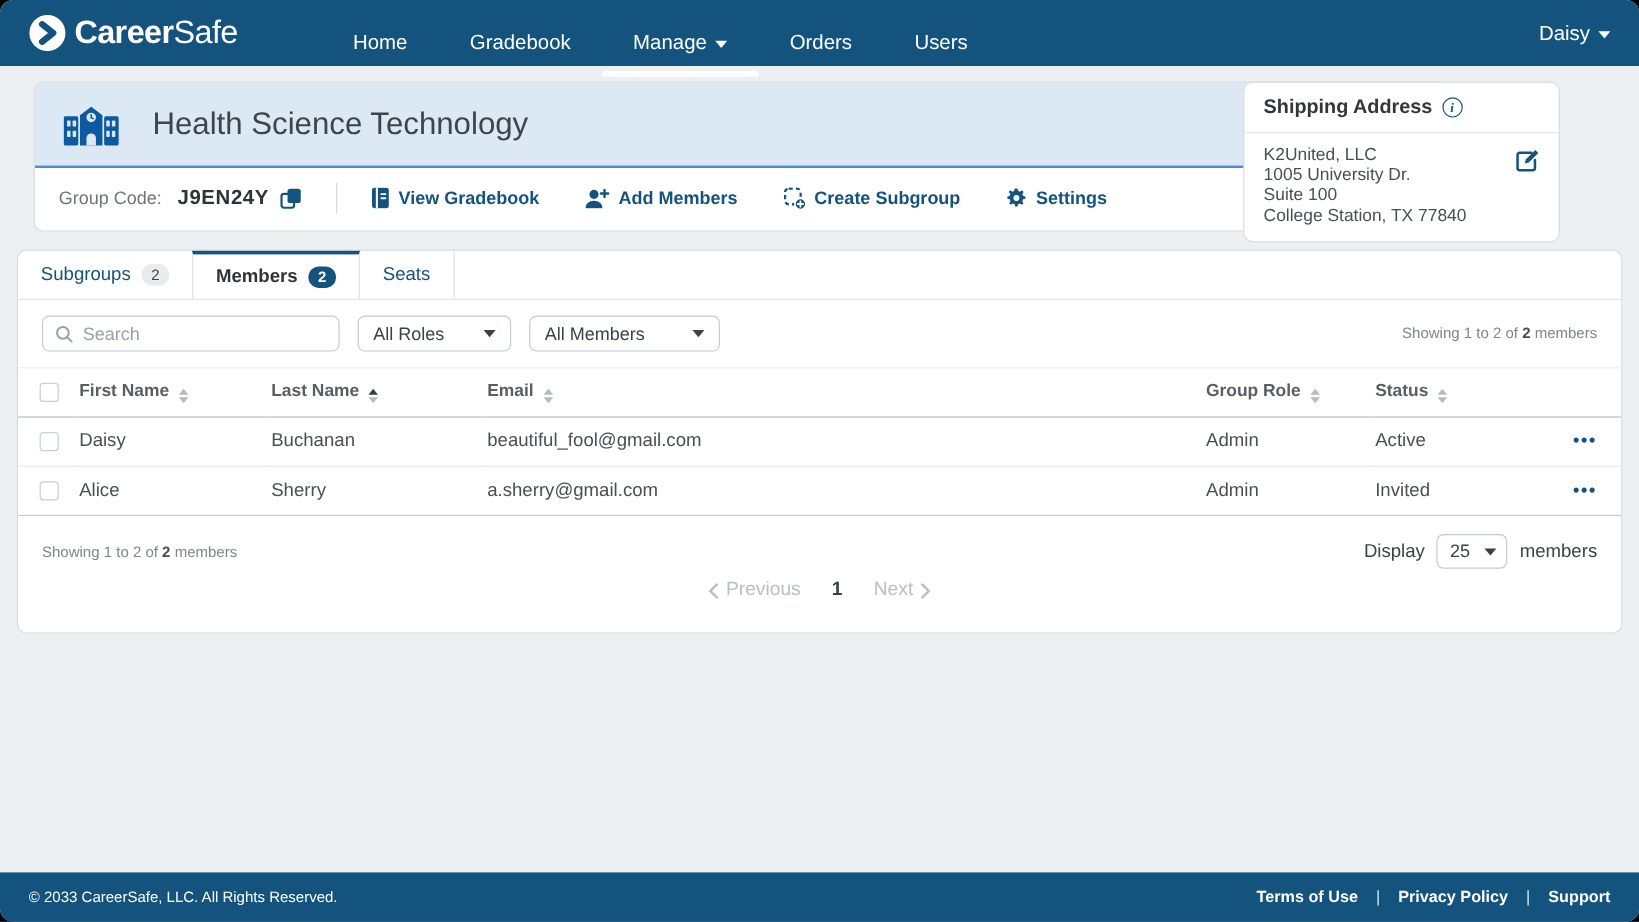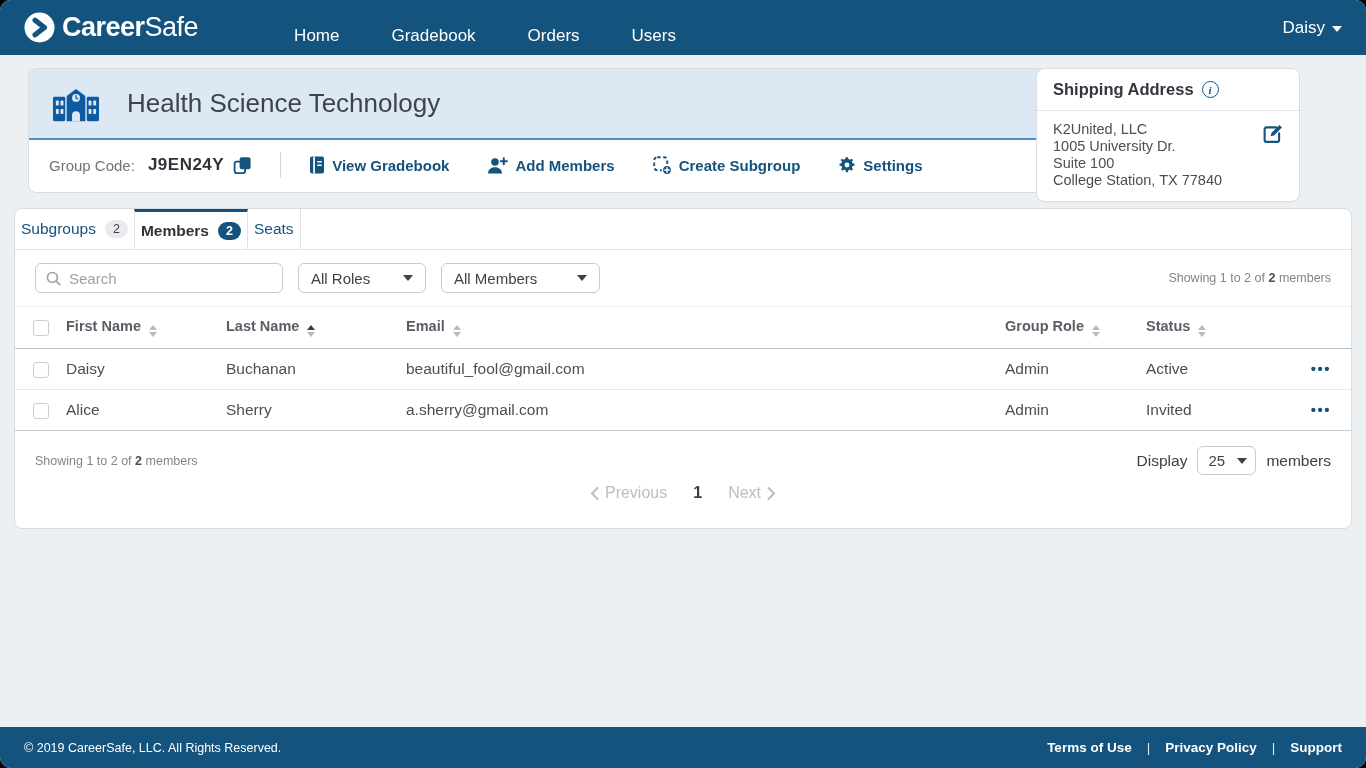--- a/index.html
+++ b/index.html
@@ -36,21 +36,21 @@
   .shipping-card { position:absolute; left:1036px; top:13px; width:264px; min-height:125px; }
   .ship-head { padding:11px 16px; border-bottom:1px solid #e2e5e8; display:flex; align-items:center; gap:8px; }
   .ship-title { font-size:16.5px; font-weight:700; color:#32373d; }
   .info-icon { width:17px; height:17px; border:1.6px solid #14537D; border-radius:50%; color:#14537D; font-size:11px; font-weight:700; font-style:italic; font-family:"Liberation Serif", serif; display:inline-flex; align-items:center; justify-content:center; cursor:pointer; }
   .ship-body { padding:10px 16px 12px; position:relative; }
   .ship-line { font-size:14.5px; color:#4a4f55; line-height:17px; }
   .edit-btn { position:absolute; right:16px; top:13px; cursor:pointer; }
 
   .main-card { position:absolute; left:14px; top:153px; width:1338px; }
   .tabstrip { display:flex; border-bottom:1px solid #dfe3e6; }
-  .tab { display:flex; align-items:center; gap:9px; padding:0 6px; height:40px; font-size:15.5px; color:#14537D; cursor:pointer;justify-content:flex-end; }
+  .tab { display:flex; align-items:center; gap:9px; padding:0 19px; height:40px; font-size:15.5px; color:#14537D; cursor:pointer;justify-content:flex-end; }
   .tab.active { color:#2f343a; font-weight:700; border-left:1px solid #dfe3e6; border-right:1px solid #dfe3e6; border-top:3px solid #14537D; }
   .tab.last { border-right:1px solid #dfe3e6; }
   .badge { font-size:12.5px; border-radius:11px; padding:2px 8px; background:#e8eaed; color:#3c4248; font-weight:400; }
   .badge.dark { background:#14537D; color:#fff; font-weight:700; }
 
   .filter-row { display:flex; align-items:center; padding:13px 20px; gap:15px; }
   .searchbox { width:248px; height:30px; border:1px solid #c6cbd0; border-radius:6px; background:#fff; display:flex; align-items:center; padding:0 10px; gap:8px; }
   .searchbox input { border:none; outline:none; flex:1; font-size:15px; color:#3c4247; font-family:"Liberation Sans", sans-serif; background:transparent; }
   .searchbox input::placeholder { color:#9ba1a7; }
   .selectbox { height:30px; border:1px solid #c6cbd0; border-radius:6px; background:#fff; display:flex; align-items:center; justify-content:space-between; padding:0 12px; font-size:15px; color:#3c4247; gap:12px; cursor:pointer; }
@@ -101,20 +101,24 @@
         <path d="M11.5 8.5 L21 16 L11.5 23.5" stroke="#14537D" stroke-width="5.5" fill="none" stroke-linecap="round" stroke-linejoin="round"></path>
       </svg>
       <div class="brand-text"><b>Career</b><span class="lt">Safe</span></div>
     </div>
     <div class="nav-links">
       <div class="nav-item">
           <span>Home</span>
         </div>
       <div class="nav-item">
           <span>Gradebook</span>
+        </div>
+      <div class="nav-item active">
+          <span>Manage</span>
+          <span class="caret-w"></span>
         </div>
       <div class="nav-item">
           <span>Orders</span>
         </div>
       <div class="nav-item">
           <span>Users</span>
         </div>
     </div>
     <div class="nav-user">
       <span>Daisy</span>
@@ -335,21 +339,21 @@
                 <path d="M1.5 1 L7 6.5 L1.5 12" stroke="#b9bec3" stroke-width="2" fill="none" stroke-linecap="round"></path>
               </svg>
           </span>
         </div>
       </div>
     </div>
 
   </div>
 
   <div class="footer">
-    <span class="foot-copy">© 2019 CareerSafe, LLC. All Rights Reserved.</span>
+    <span class="foot-copy">© 2033 CareerSafe, LLC. All Rights Reserved.</span>
     <div class="foot-links">
       <span class="foot-link">Terms of Use</span>
       <span class="foot-sep">|</span>
       <span class="foot-link">Privacy Policy</span>
       <span class="foot-sep">|</span>
       <span class="foot-link">Support</span>
     </div>
   </div>
 
 </div>

